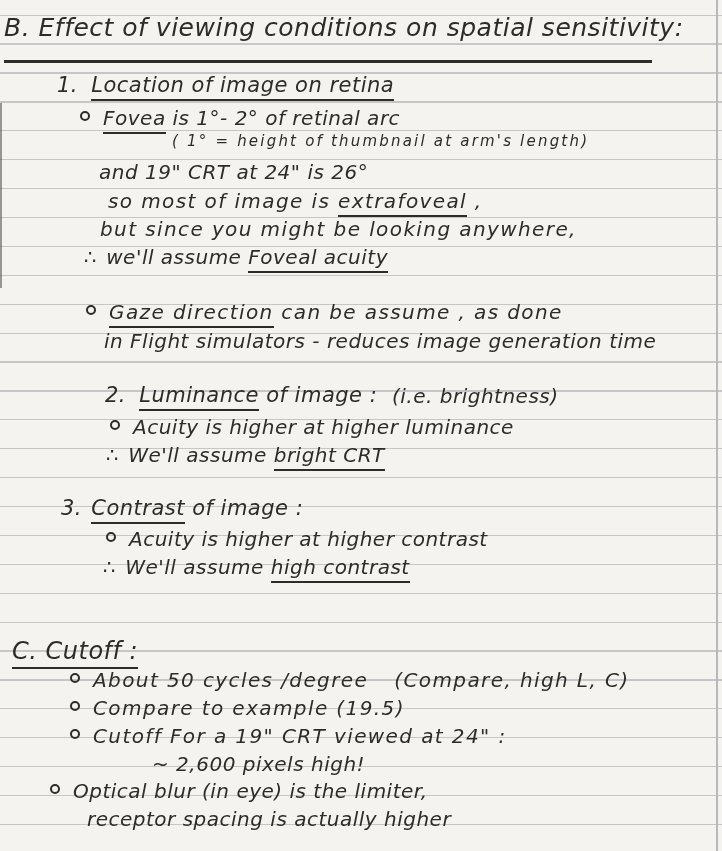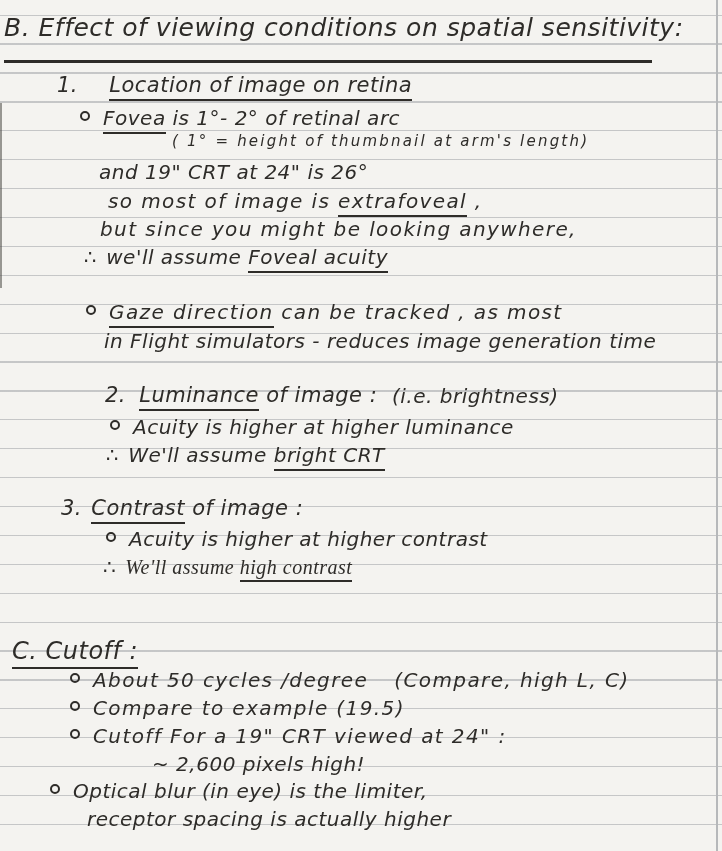--- a/index.html
+++ b/index.html
@@ -42,21 +42,21 @@
 <div class="paper">
   <div class="margin-line"></div>
   <div class="scan-edge"></div>
 
   <div class="line h1" style="left:4px;top:14px;">
     <span class="b-underline" style="display:inline-block;">B. Effect of viewing conditions on spatial sensitivity:</span>
   </div>
 
   <div class="line h2" style="left:57px;top:74px;">
     <span>1.</span>
-    <span class="u" style="margin-left:24px;">Location of image on retina</span>
+    <span class="u" style="margin-left:6px;">Location of image on retina</span>
   </div>
 
   <div class="line" style="left:80px;top:107px;">
     <span class="bullet"></span><span class="u">Fovea</span><span> is 1°- 2° of retinal arc</span>
   </div>
 
   <div class="line wide small" style="left:172px;top:133px;">
     <span>( 1° = height of thumbnail at arm's length)</span>
   </div>
 
@@ -70,21 +70,21 @@
 
   <div class="line midwide" style="left:100px;top:218px;">
     <span>but since you might be looking anywhere,</span>
   </div>
 
   <div class="line" style="left:84px;top:246px;">
     <span class="tf">∴</span><span>we'll assume </span><span class="u">Foveal acuity</span>
   </div>
 
   <div class="line midwide" style="left:86px;top:301px;">
-    <span class="bullet"></span><span class="u">Gaze direction</span><span> can be tracked , as most</span>
+    <span class="bullet"></span><span class="u">Gaze direction</span><span> can be assume , as done</span>
   </div>
 
   <div class="line" style="left:104px;top:330px;">
     <span>in Flight simulators - reduces image generation time</span>
   </div>
 
   <div class="line h2" style="left:61px;top:384px;margin-left:44px;">
     <span>2.</span>
     <span class="u" style="margin-left:6px;">Luminance</span><span> of image :</span>
   </div>
@@ -103,21 +103,21 @@
 
   <div class="line h2" style="left:61px;top:497px;">
     <span>3.</span>
     <span class="u" style="margin-left:2px;">Contrast</span><span> of image :</span>
   </div>
 
   <div class="line" style="left:106px;top:528px;">
     <span class="bullet"></span><span>Acuity is higher at higher contrast</span>
   </div>
 
-  <div class="line" style="left:103px;top:556px;font-family:Liberation Serif, serif;">
+  <div class="line" style="left:103px;top:556px;">
     <span class="tf">∴</span><span>We'll assume </span><span class="u">high contrast</span>
   </div>
 
   <div class="line hc" style="left:12px;top:638px;">
     <span class="u">C. Cutoff :</span>
   </div>
 
   <div class="line midwide" style="left:70px;top:669px;">
     <span class="bullet"></span><span>About 50 cycles /degree</span><span style="margin-left:26px;">(Compare, high L, C)</span>
   </div>

